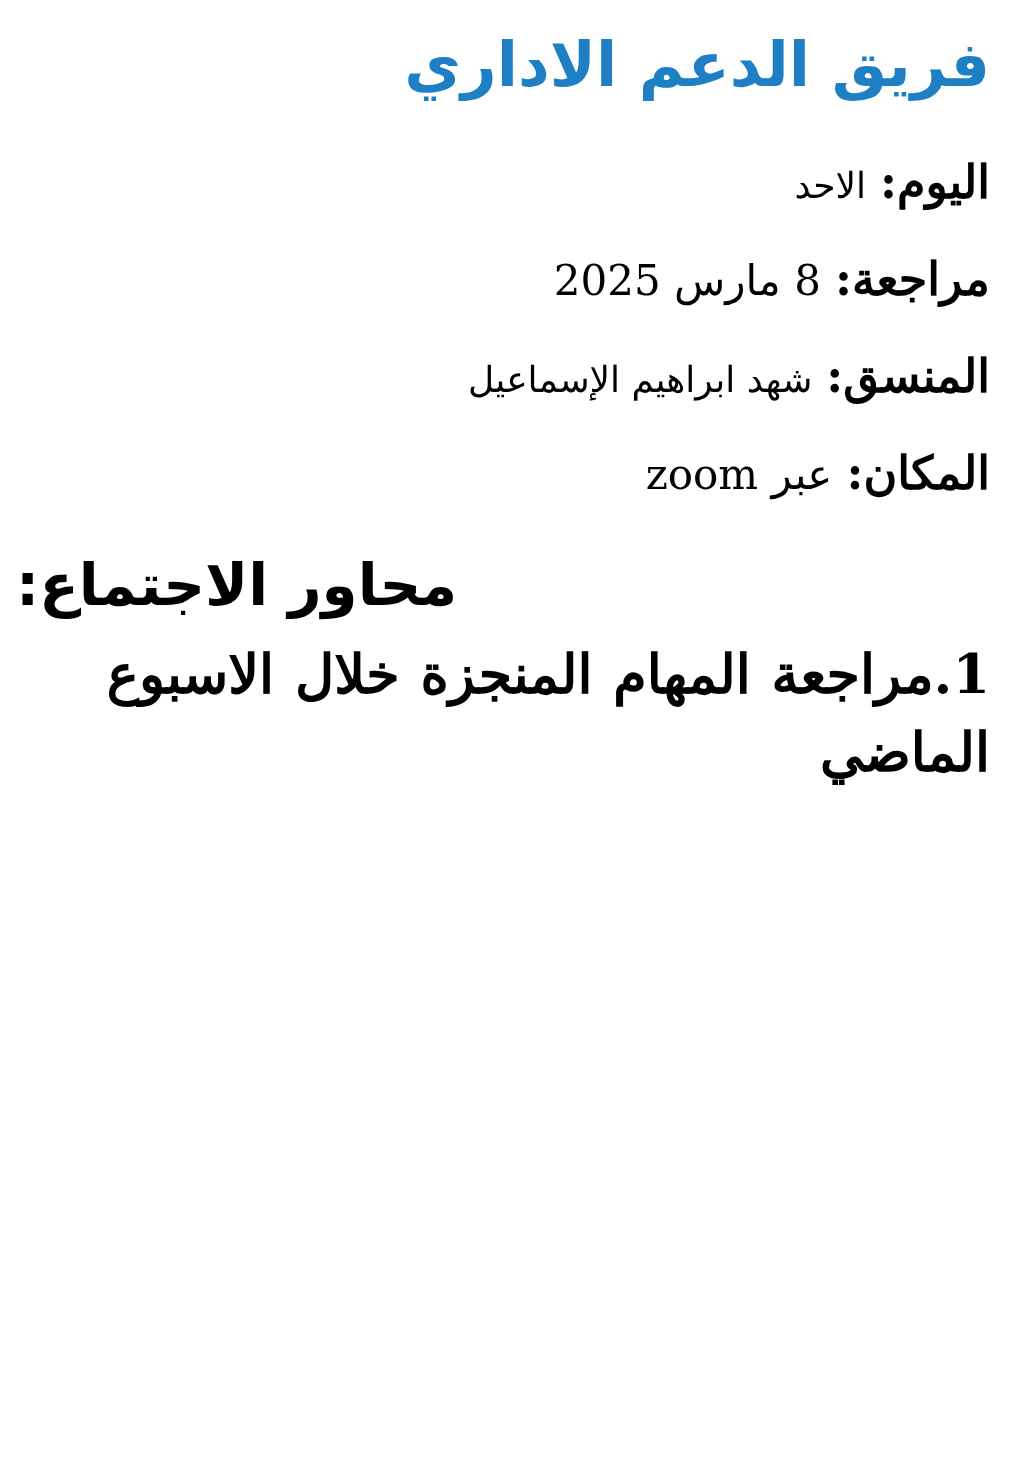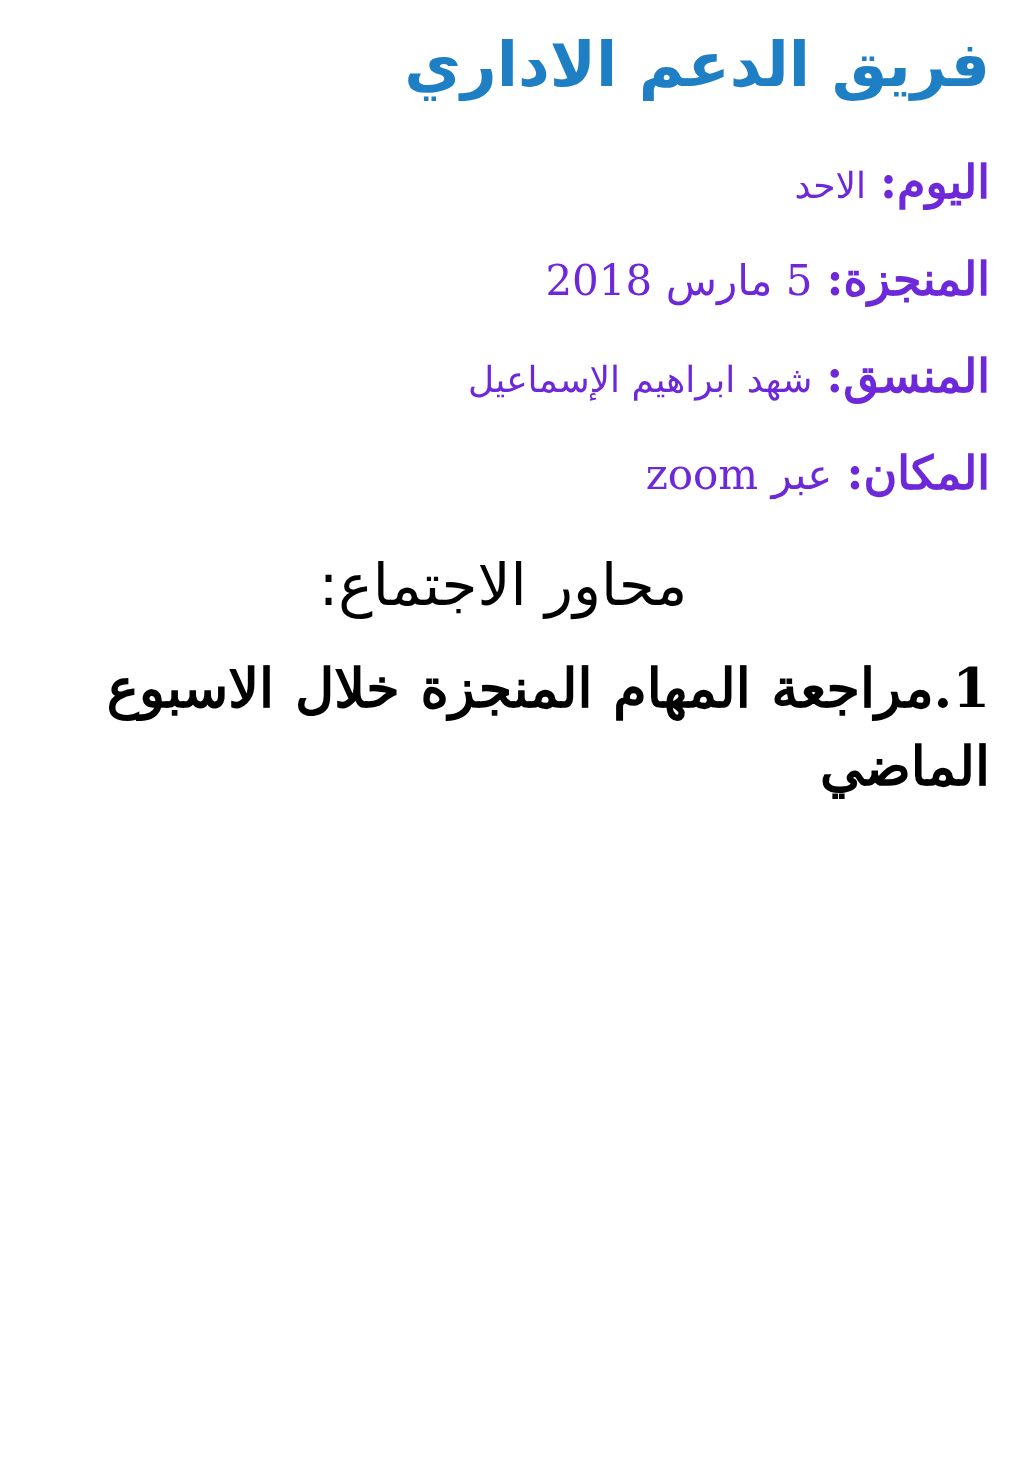--- a/index.html
+++ b/index.html
@@ -31,43 +31,43 @@
     margin: 0 0 44px 0;
     text-align: right;
     padding-left: 10px;
   }
   .meta-line {
     font-family: "DejaVu Serif", "Liberation Serif", serif;
     font-size: 44px;
     line-height: 1.5;
     margin: 0 0 28px 0;
     text-align: right;
-    color: #6d28d9;
+    color: #000000;
     white-space: normal;
   }
   .meta-label {
     font-weight: bold;
     font-size: 46px;
   }
   .meta-value {
     font-weight: normal;
   }
   .meta-value.small {
     font-size: 36px;
   }
   .meta-value.num {
     font-size: 42px;
   }
   .section-heading {
     font-family: "DejaVu Sans", "Liberation Sans", sans-serif;
-    font-weight: normal;
+    font-weight: bold;
     font-size: 58px;
     line-height: 1.3;
-    margin: 40px 0 26px 0;
-    text-align: center;
+    margin: 40px 0 12px 0;
+    text-align: left;
   }
   .agenda {
     margin: 0;
     padding: 0;
     list-style: none;
   }
   .agenda-item {
     font-family: "DejaVu Serif", "Liberation Serif", serif;
     font-weight: bold;
     font-size: 54px;
@@ -83,22 +83,22 @@
 <div class="page">
 
   <h1 class="doc-title" style="color: rgb(31, 127, 196);">فريق الدعم الاداري</h1>
 
   <p class="meta-line">
     <span class="meta-label">اليوم:</span>
     <span class="meta-value small">الاحد</span>
   </p>
 
   <p class="meta-line">
-    <span class="meta-label">المنجزة:</span>
-    <span class="meta-value num">5 مارس 2018</span>
+    <span class="meta-label">مراجعة:</span>
+    <span class="meta-value num">8 مارس 2025</span>
   </p>
 
 
   <p class="meta-line">
     <span class="meta-label">المنسق:</span>
     <span class="meta-value small">شهد ابراهيم الإسماعيل</span>
   </p>
 
   <p class="meta-line">
     <span class="meta-label">المكان:</span>

